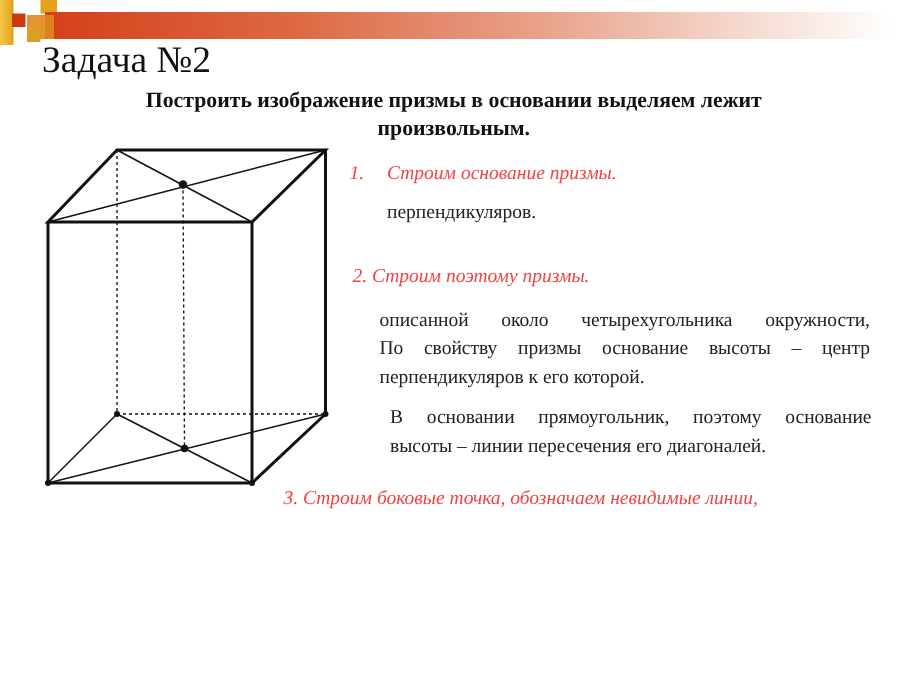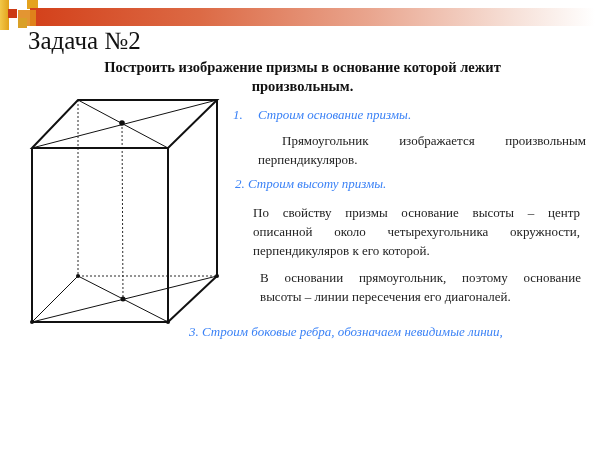--- a/index.html
+++ b/index.html
@@ -15,21 +15,21 @@
   .sq { position: absolute; }
   .title {
     left: 28px; top: 27px; font-size: 25px; font-weight: normal; letter-spacing: 0px;
     font-family: "Liberation Serif", serif; color: #111;
   }
   .subtitle {
     left: 60px; top: 58px; width: 485px; text-align: center;
     font-size: 14.5px; font-weight: bold; line-height: 19px; color: #111;
   }
   .step {
-    font-style: italic; font-size: 13px; color: #3b82f6; font-family: Liberation Serif, serif;
+    font-style: italic; font-size: 13px; color: #ef4444; font-family: Liberation Serif, serif;
   }
   .para {
     font-size: 13px; line-height: 19px; text-align: justify; color: #222;
   }
   .justify-last { text-align-last: justify; }
   svg.prism { position: absolute; left: 0; top: 0; }
 </style>
 </head>
 <body>
 
@@ -38,21 +38,21 @@
   <div class="sq" style="left:27px;top:0;width:11px;height:9px;background:#e4a21e;"></div>
   <div class="abs deco-bar"></div>
   <div class="sq" style="left:8px;top:9px;width:9px;height:9px;background:#cc3a14;"></div>
   <div class="sq" style="left:18px;top:10px;width:18px;height:16px;background:#e08a1c;opacity:0.9;"></div>
   <div class="sq" style="left:18px;top:18px;width:9px;height:10px;background:#d9a028;"></div>
 </div>
 
 <div class="abs title">Задача №2</div>
 
 <div class="abs subtitle">
-  <div>Построить изображение призмы в основание которой лежит</div>
+  <div>Построить изображение призмы в основании выделяем лежит</div>
   <div>произвольным.</div>
 </div>
 
 <svg class="prism" width="600" height="450">
   <g stroke="#111" fill="none">
 
     <line x1="78" y1="100" x2="78" y2="276" stroke-width="0.9" stroke-dasharray="2,2"></line>
     <line x1="122" y1="123" x2="123" y2="299" stroke-width="0.9" stroke-dasharray="2,2"></line>
     <line x1="78" y1="276" x2="217" y2="276" stroke-width="0.9" stroke-dasharray="2,2"></line>
 
@@ -77,32 +77,31 @@
     <circle cx="217" cy="276" r="2"></circle>
     <circle cx="32" cy="322" r="2"></circle>
     <circle cx="168" cy="322" r="2"></circle>
   </g>
 </svg>
 
 <div class="abs step" style="left:233px;top:107px;">
   <span style="display:inline-block;width:25px;">1.</span><span>Строим основание призмы.</span>
 </div>
 <div class="abs para" style="left:258px;top:131px;width:328px;">
-  <div class="justify-last" style="padding-left:24px;">Прямоугольник изображается произвольным</div>
   <div>перпендикуляров.</div>
 </div>
 
 <div class="abs step" style="left:235px;top:176px;">
-  <span>2.</span> <span>Строим высоту призмы.</span>
+  <span>2.</span> <span>Строим поэтому призмы.</span>
 </div>
 <div class="abs para" style="left:253px;top:203px;width:327px;">
+  <div class="justify-last">описанной около четырехугольника окружности,</div>
   <div class="justify-last">По свойству призмы основание высоты – центр</div>
-  <div class="justify-last">описанной около четырехугольника окружности,</div>
   <div>перпендикуляров к его которой.</div>
 </div>
 <div class="abs para" style="left:260px;top:268px;width:321px;">
   <div class="justify-last">В основании прямоугольник, поэтому основание</div>
   <div>высоты – линии пересечения его диагоналей.</div>
 </div>
 
 <div class="abs step" style="left:189px;top:322px;line-height:19px;">
-  <div><span>3.</span> <span>Строим боковые ребра, обозначаем невидимые линии,</span></div>
+  <div><span>3.</span> <span>Строим боковые точка, обозначаем невидимые линии,</span></div>
 </div>
 
 </body></html>

